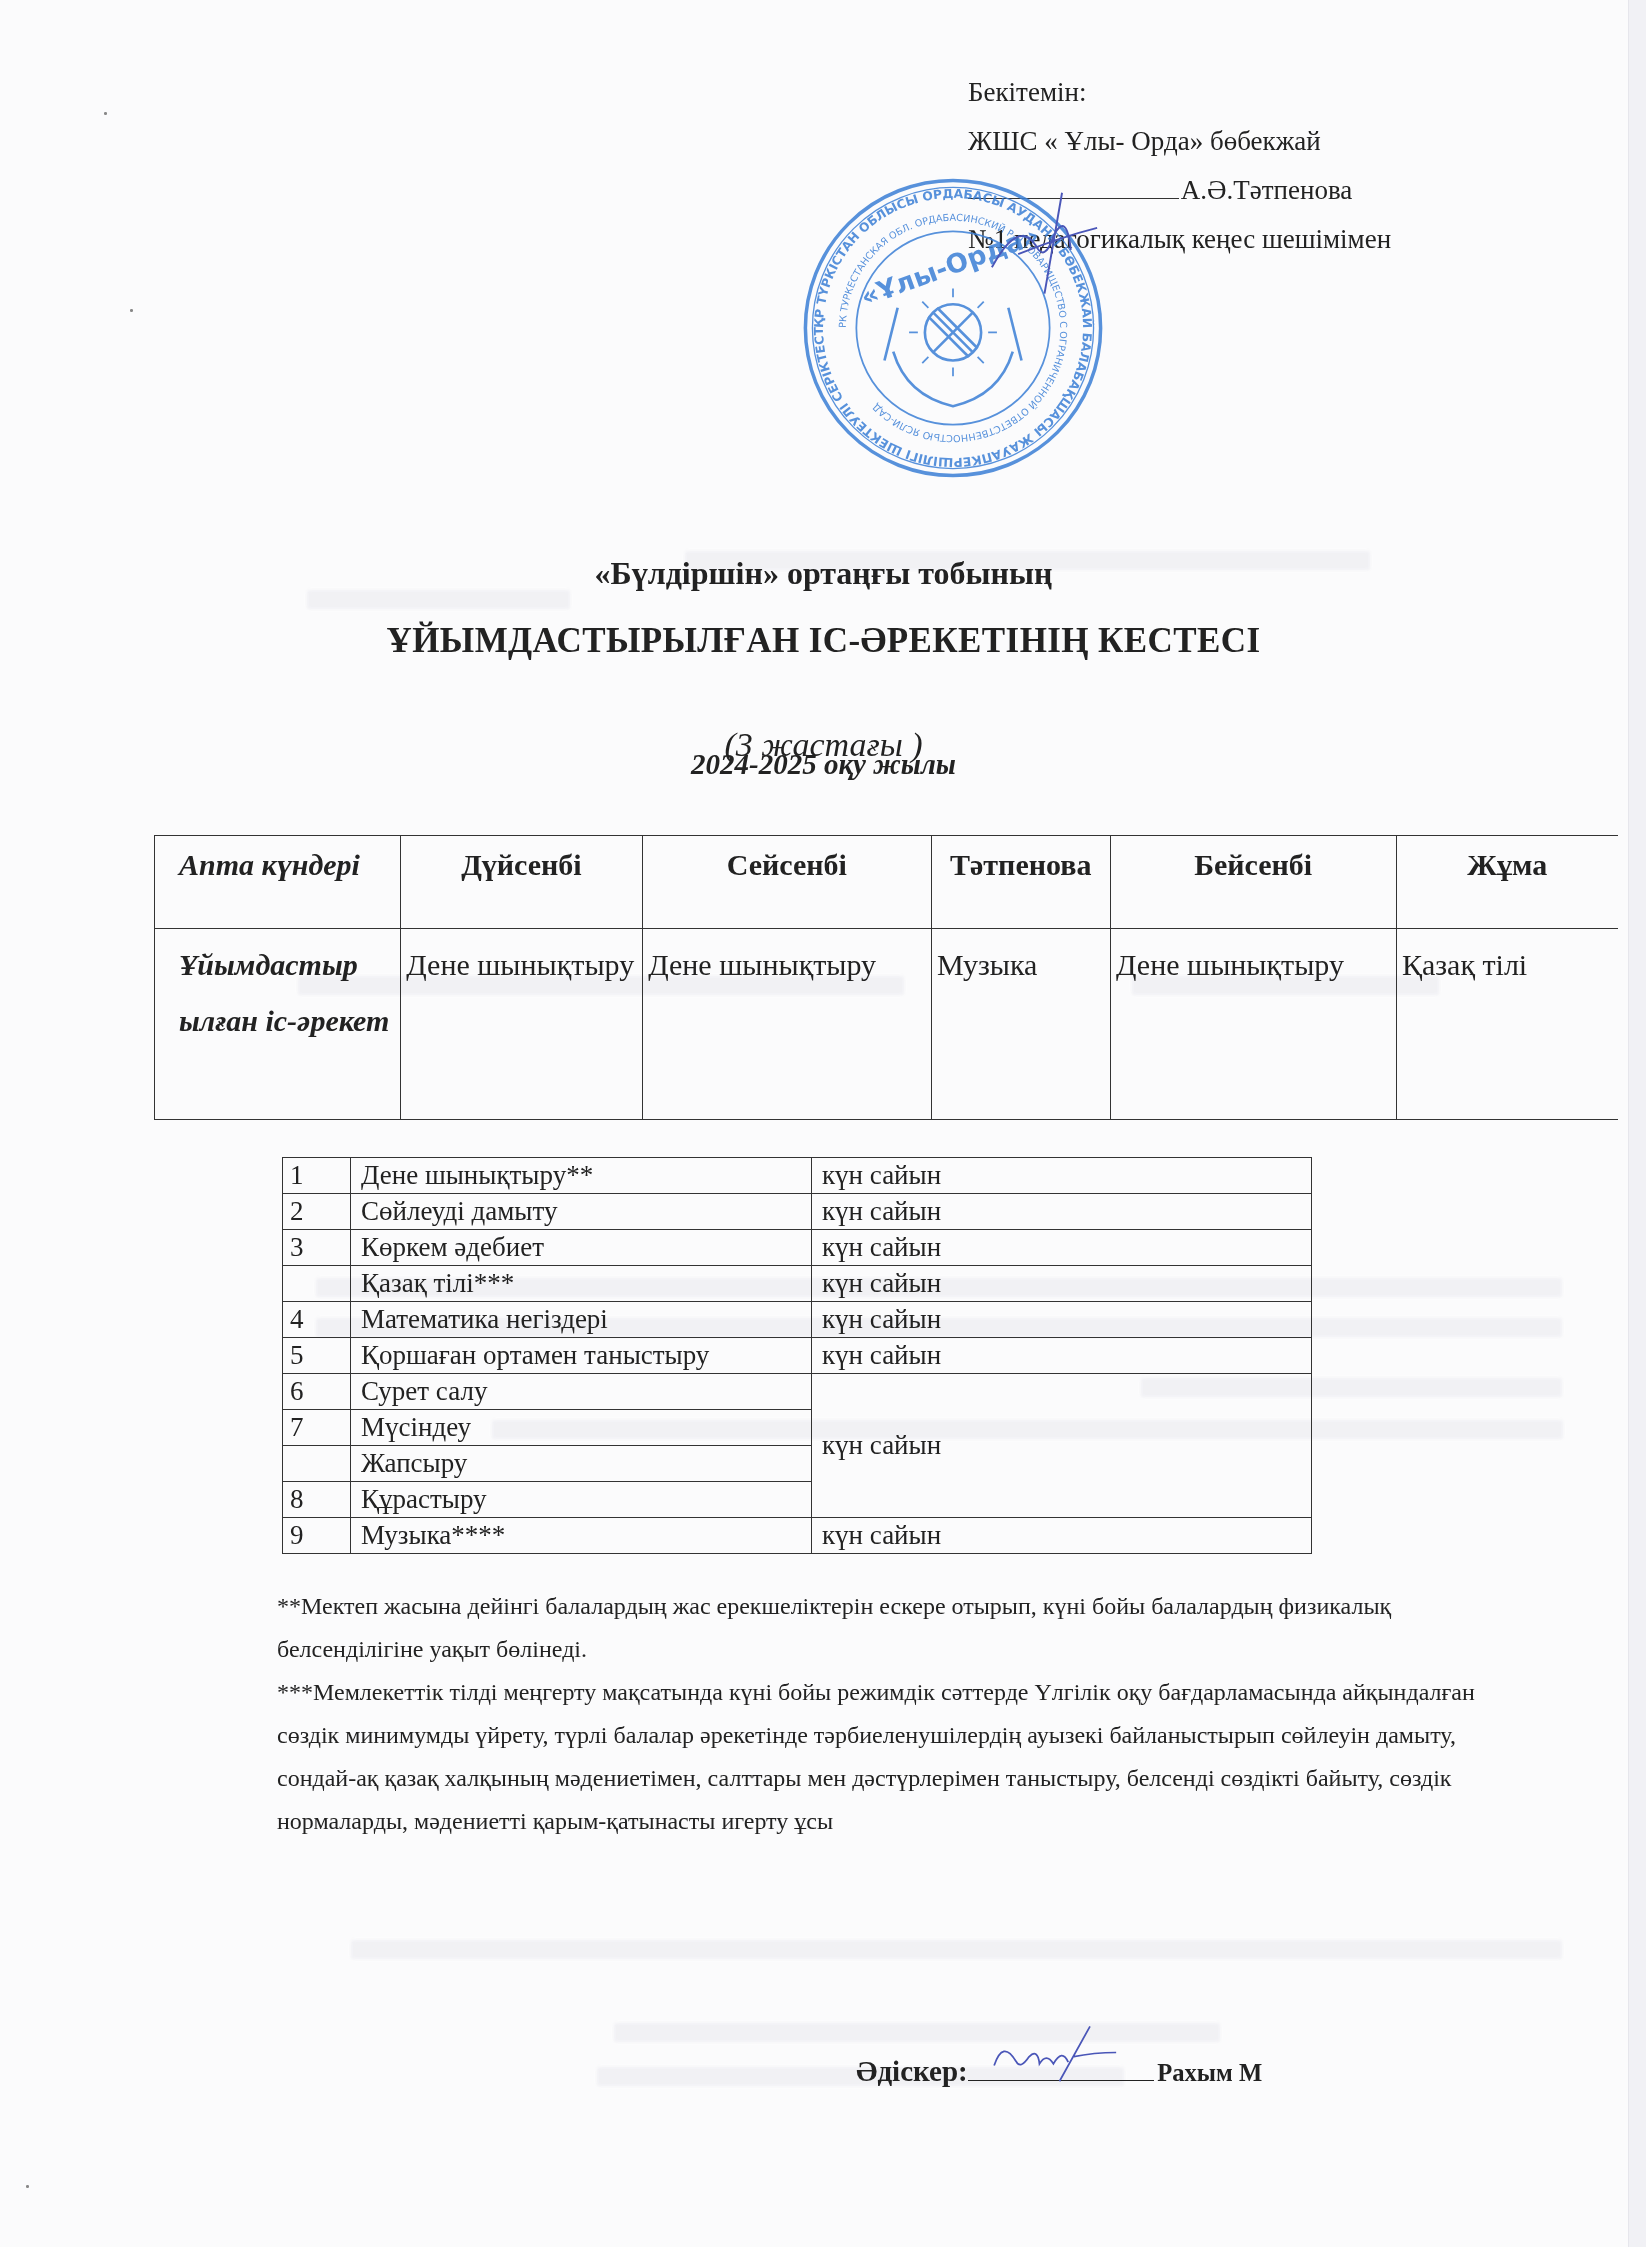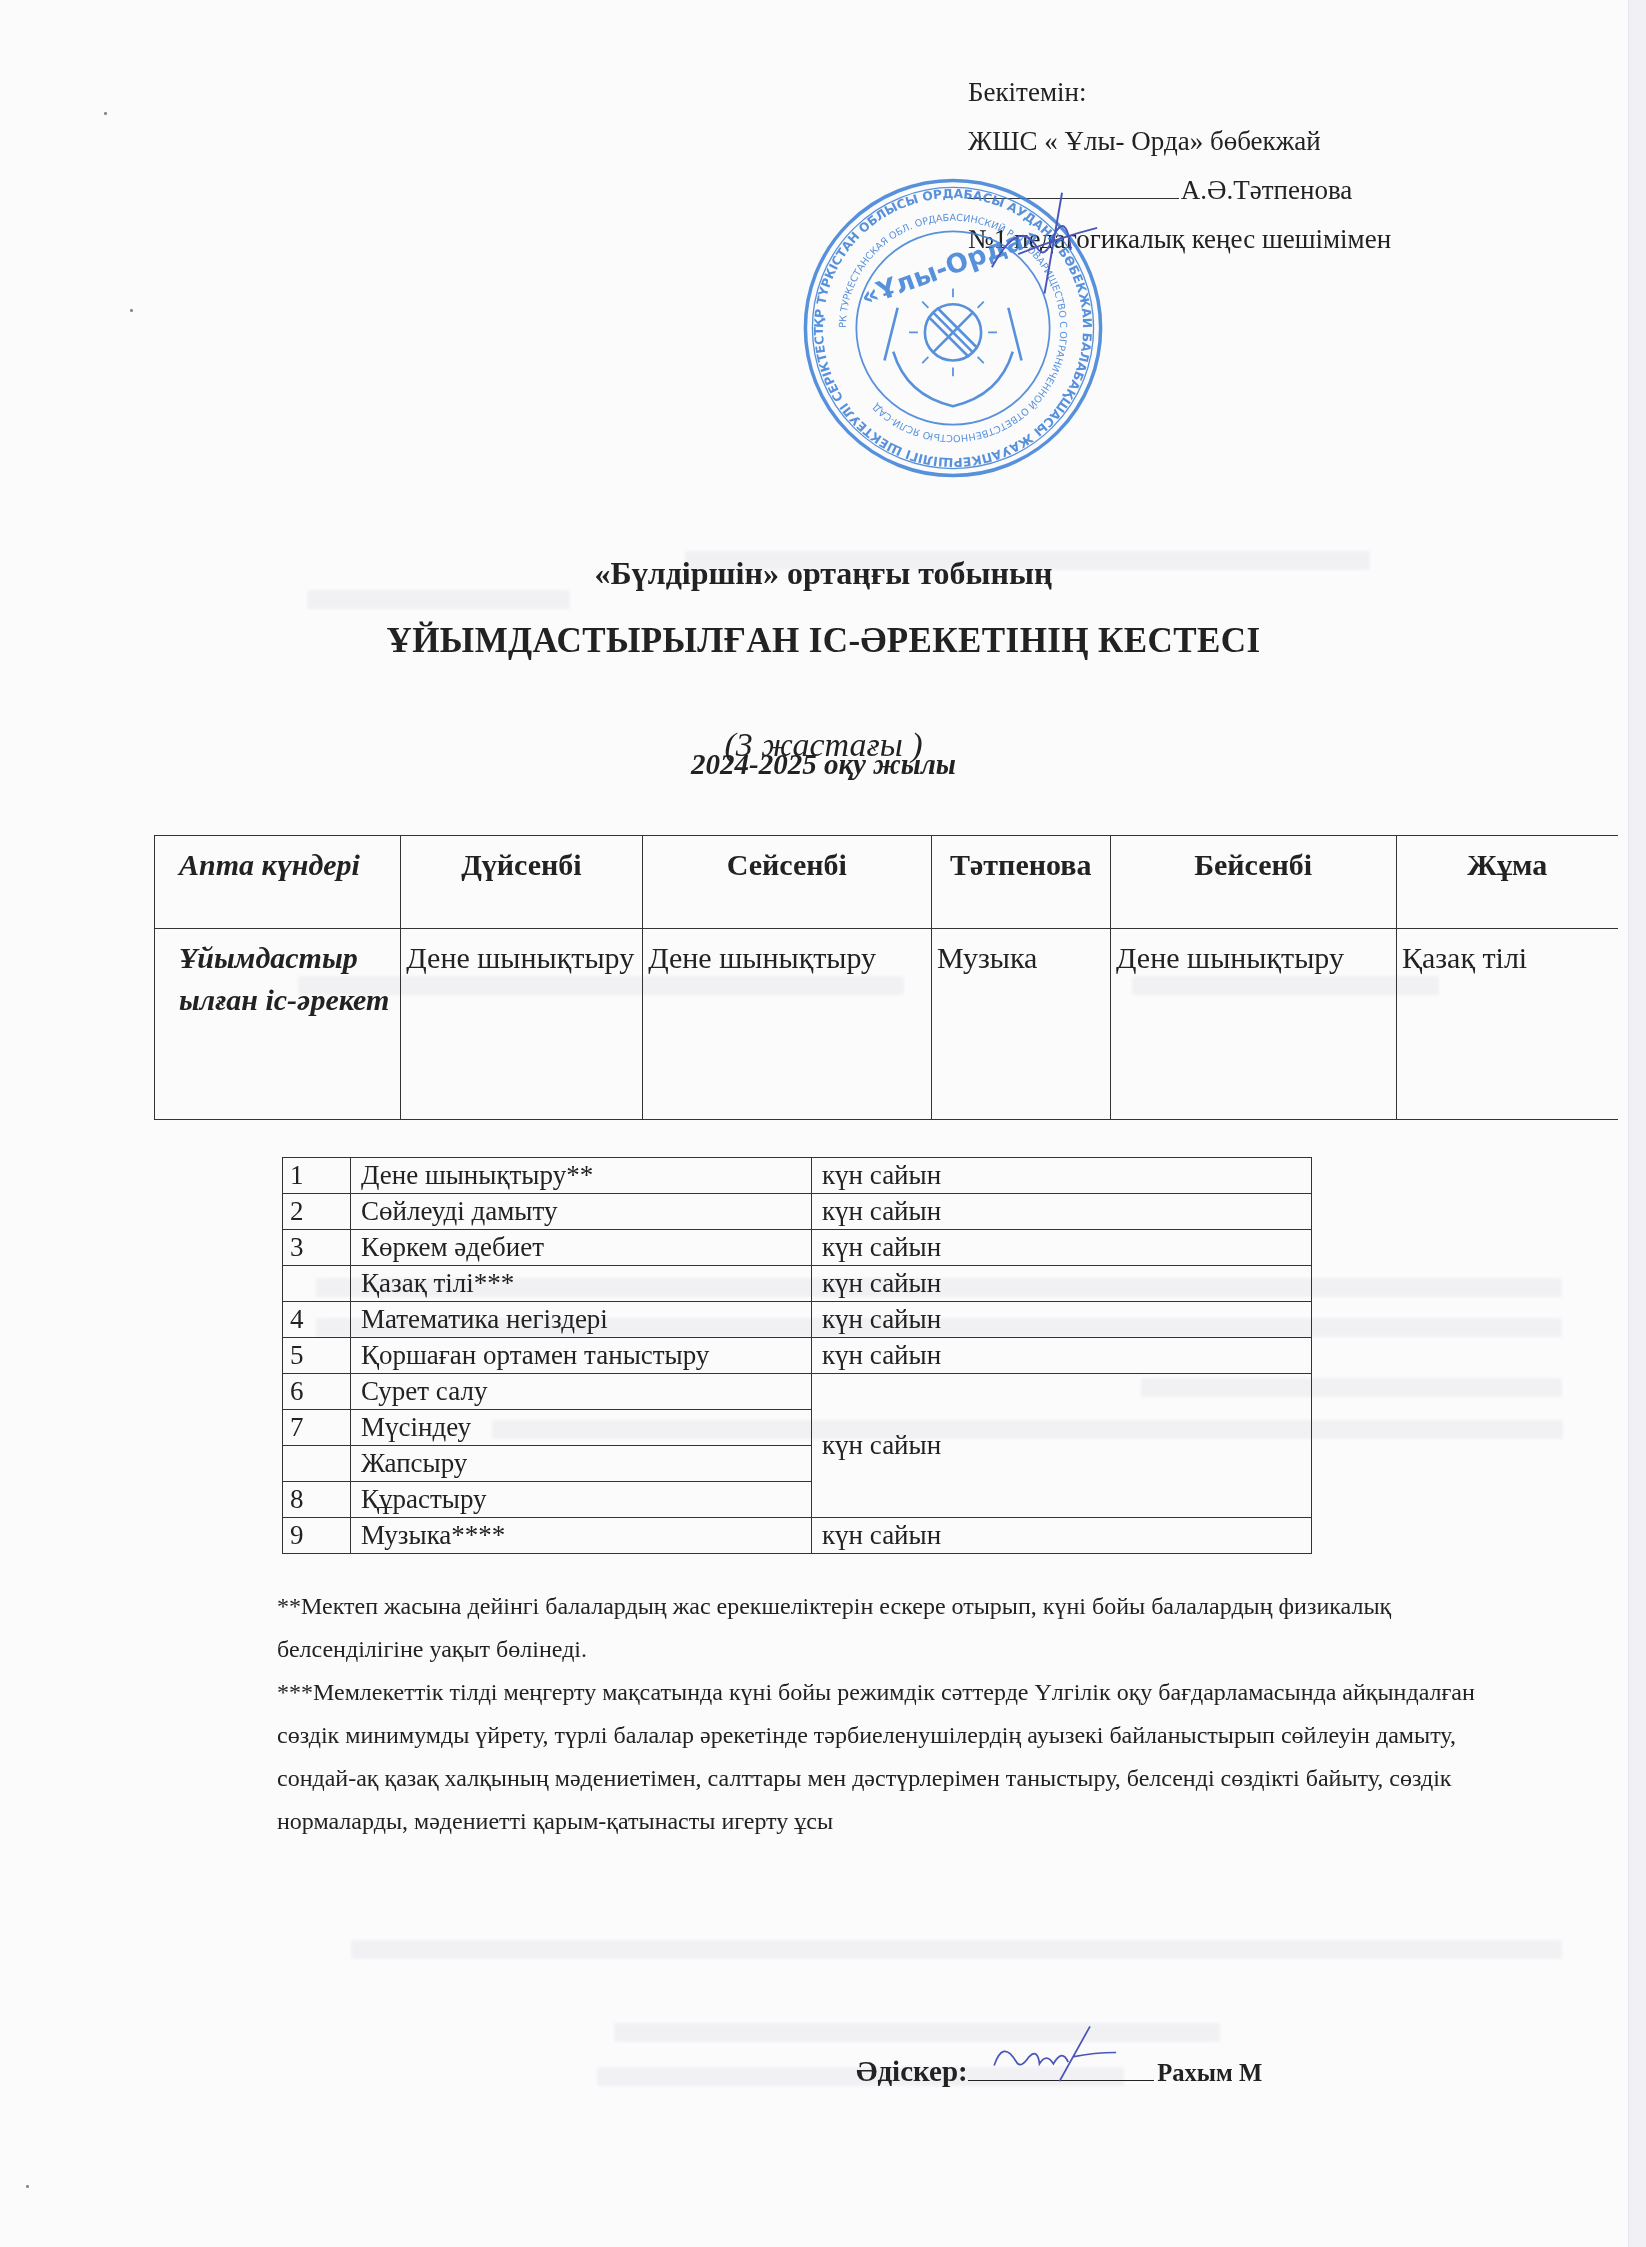--- a/index.html
+++ b/index.html
@@ -20,21 +20,21 @@
   .title { position:absolute; left:0; width:1647px; text-align:center; font-family:"Liberation Serif", serif; }
   .t1 { top:555px; font-size:32px; font-weight:bold; }
   .t2 { top:621px; font-size:35px; font-weight:bold; letter-spacing:0.4px; }
   .t3 { top:702px; font-size:34px; font-style:italic;margin-top:24px; }
   .t4 { top:748px; font-size:29px; font-style:italic; font-weight:bold; }
   table { border-collapse:collapse; position:absolute; }
   .week { left:154px; top:835px; width:1464px; font-size:30px; }
   .week td { border:1.8px solid #333; vertical-align:top; padding:5.3px 5.3px; }
   .week tr.h td { height:74px; text-align:center; font-weight:bold; padding-top:12.3px; }
   .week tr.h td.first { font-style:italic; text-align:left; }
-  .week tr.b td { height:176px; line-height:42px; padding-top:8.8px; }
+  .week tr.b td { height:176px; line-height:56px; padding-top:8.8px; }
   .week tr.b td.first { font-style:italic; font-weight:bold; }
   .week td { border-left:none; }
   .week td.first { border-left:1.8px solid #333;padding-left:24px; }
   .week td.last { border-right:none; }
   .subj { left:282px; top:1157px; width:1030px; font-size:27px; }
   .subj td { border:1.8px solid #333; height:35px; padding:0 10.5px; vertical-align:middle; line-height:35px; }
   .subj td.num { width:49px; padding-left:7px; }
   .subj td.name { width:439px; }
   .notes { position:absolute; left:277px; top:1585px; width:1246px; font-size:24px; line-height:43px; }
   .notes p { margin:0; }

